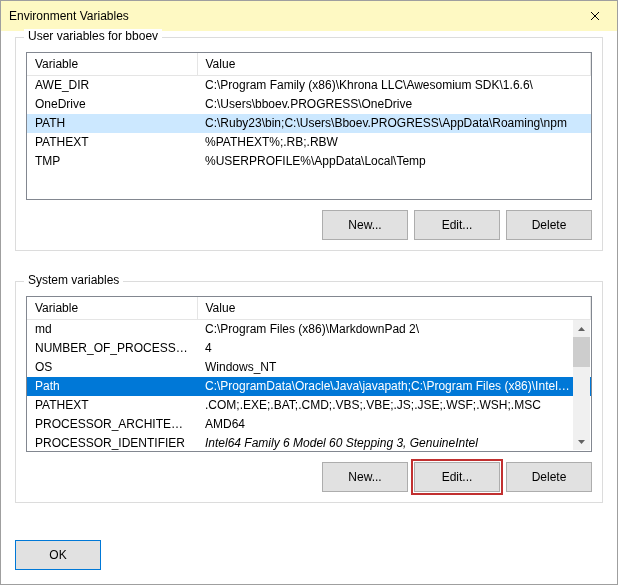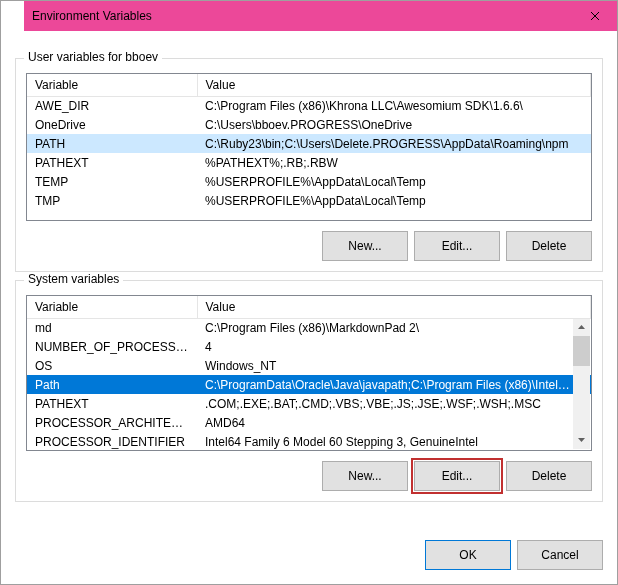--- a/index.html
+++ b/index.html
@@ -16,43 +16,41 @@
     border: 1px solid #9f9f9f;
     background: #fff;
     display: flex;
     flex-direction: column;
   }
   .titlebar {
     height: 30px;
     display: flex;
     align-items: center;
     padding: 0 0 0 8px;
-    background: #ec4899;
-    margin-left: 23px;
+    background: #fef9c3;
   }
   .titlebar .title {
     flex: 1;
     font-size: 12px;
   }
   .titlebar .close {
     width: 45px;
     height: 30px;
     display: flex;
     align-items: center;
     justify-content: center;
     font-size: 14px;
     cursor: default;
   }
   .body {
     flex: 1;
     padding: 6px 14px 10px 14px;
     display: flex;
     flex-direction: column;
-    gap: 8px;
-    justify-content: center;
+    gap: 30px;
   }
   .groupbox {
     border: 1px solid #dcdcdc;
     padding: 14px 10px 10px 10px;
     position: relative;
   }
   .groupbox .legend {
     position: absolute;
     top: -9px;
     left: 8px;
@@ -142,21 +140,20 @@
   .btn.default {
     border: 1px solid #0078d7;
   }
   .btn.highlight {
     outline: 2px solid #c13030;
     outline-offset: 1px;
   }
   .footer {
     padding: 8px 14px 14px 14px;
     display: flex;
-    justify-content: flex-end;
     gap: 6px;
   }
 </style>
 </head>
 <body>
 
 <div class="window">
   <div class="titlebar">
     <span class="title">Environment Variables</span>
     <div class="close">
@@ -178,37 +175,33 @@
             </colgroup>
           <thead>
             <tr>
               <th>Variable</th>
               <th>Value</th>
             </tr>
           </thead>
           <tbody>
             <tr>
                 <td>AWE_DIR</td>
-                <td>C:\Program Files (x86)\Khrona LLC\Awesomium SDK\1.6.6\</td>
+                <td>C:\Program Family (x86)\Khrona LLC\Awesomium SDK\1.6.6\</td>
               </tr>
             <tr>
                 <td>OneDrive</td>
                 <td>C:\Users\bboev.PROGRESS\OneDrive</td>
               </tr>
             <tr class="selhl">
                 <td>PATH</td>
-                <td>C:\Ruby23\bin;C:\Users\Delete.PROGRESS\AppData\Roaming\npm</td>
+                <td>C:\Ruby23\bin;C:\Users\Bboev.PROGRESS\AppData\Roaming\npm</td>
               </tr>
             <tr>
                 <td>PATHEXT</td>
                 <td>%PATHEXT%;.RB;.RBW</td>
-              </tr>
-            <tr>
-                <td>TEMP</td>
-                <td>%USERPROFILE%\AppData\Local\Temp</td>
               </tr>
             <tr>
                 <td>TMP</td>
                 <td>%USERPROFILE%\AppData\Local\Temp</td>
               </tr>
           </tbody>
         </table>
       </div>
       <div class="btnrow">
         <button class="btn">New...</button>
@@ -251,21 +244,21 @@
             <tr>
                 <td>PATHEXT</td>
                 <td style="padding-right:32px;">.COM;.EXE;.BAT;.CMD;.VBS;.VBE;.JS;.JSE;.WSF;.WSH;.MSC</td>
               </tr>
             <tr>
                 <td>PROCESSOR_ARCHITECTURE</td>
                 <td style="padding-right:26px;">AMD64</td>
               </tr>
             <tr>
                 <td>PROCESSOR_IDENTIFIER</td>
-                <td style="padding-right:18px;">Intel64 Family 6 Model 60 Stepping 3, GenuineIntel</td>
+                <td style="padding-right:18px;font-style:italic;">Intel64 Family 6 Model 60 Stepping 3, GenuineIntel</td>
               </tr>
           </tbody>
         </table>
         <div class="scrollbar">
           <div class="arrow">
             <svg width="7" height="4" viewBox="0 0 7 4">
                 <path d="M0 4 L3.5 0 L7 4 Z" fill="#606060"></path>
               </svg>
           </div>
           <div class="track">
@@ -282,15 +275,14 @@
         <button class="btn">New...</button>
         <button class="btn highlight">Edit...</button>
         <button class="btn">Delete</button>
       </div>
     </div>
 
   </div>
 
   <div class="footer">
     <button class="btn default">OK</button>
-    <button class="btn">Cancel</button>
   </div>
 </div>
 
 </body></html>

